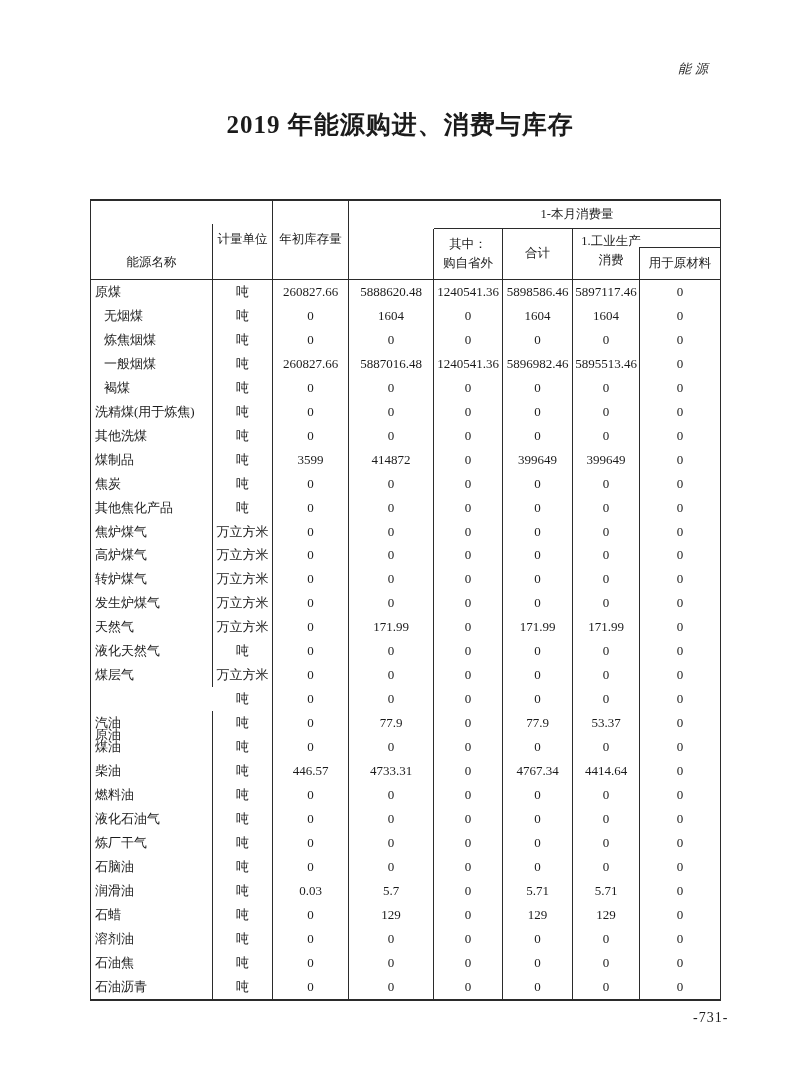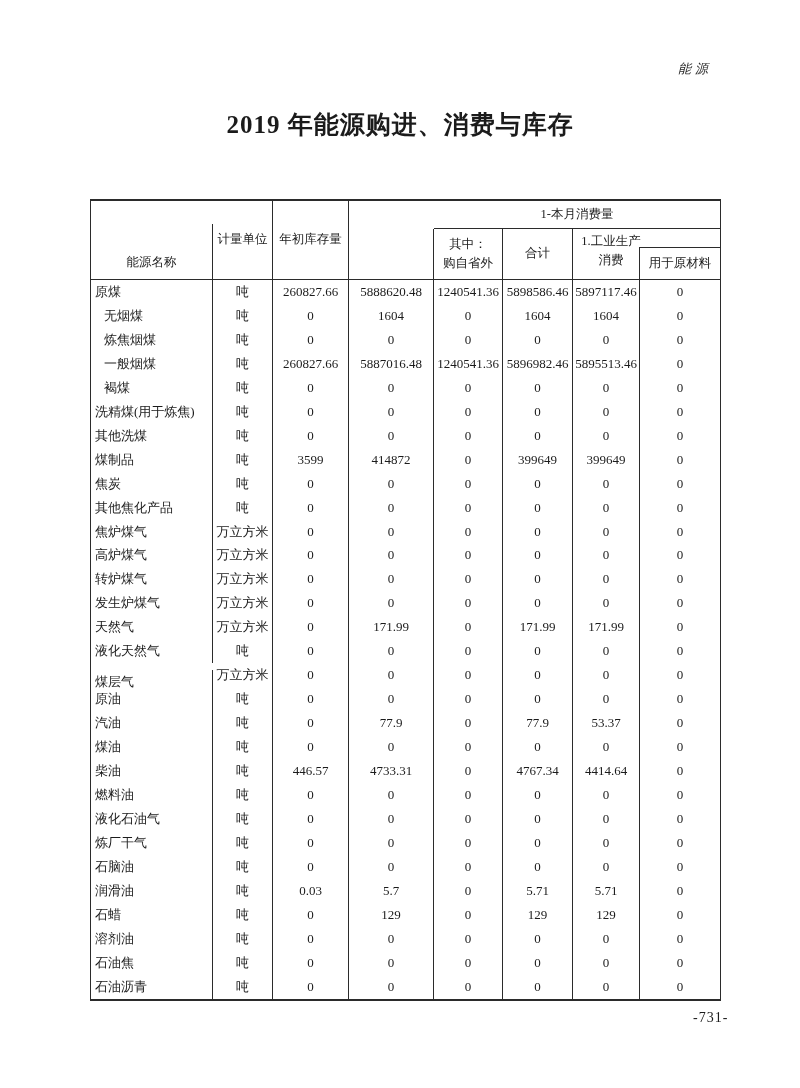--- a/index.html
+++ b/index.html
@@ -236,31 +236,31 @@
           <div class="td c-name" style="width: 122px;">液化天然气</div>
           <div class="td c-unit" style="width: 60px;">吨</div>
           <div class="td" style="width: 76px;">0</div>
           <div class="td" style="width: 85px;">0</div>
           <div class="td" style="width: 69px;">0</div>
           <div class="td" style="width: 70px;">0</div>
           <div class="td" style="width: 67px;">0</div>
           <div class="td c-last" style="width: 80px;">0</div>
         </div>
         <div class="trow">
-          <div class="td c-name" style="width: 122px; margin-top: 7px;">煤层气</div>
-          <div class="td c-unit" style="width: 60px;">万立方米</div>
-          <div class="td" style="width: 76px;">0</div>
-          <div class="td" style="width: 85px;">0</div>
-          <div class="td" style="width: 69px;">0</div>
-          <div class="td" style="width: 70px;">0</div>
-          <div class="td" style="width: 67px;">0</div>
-          <div class="td c-last" style="width: 80px;">0</div>
-        </div>
-        <div class="trow">
-          <div class="td c-name" style="width: 122px;">原油</div>
+          <div class="td c-name" style="width: 122px;">煤层气</div>
+          <div class="td c-unit" style="width: 60px;">万立方米</div>
+          <div class="td" style="width: 76px;">0</div>
+          <div class="td" style="width: 85px;">0</div>
+          <div class="td" style="width: 69px;">0</div>
+          <div class="td" style="width: 70px;">0</div>
+          <div class="td" style="width: 67px;">0</div>
+          <div class="td c-last" style="width: 80px;">0</div>
+        </div>
+        <div class="trow">
+          <div class="td c-name" style="width: 122px; margin-top: 36px;">原油</div>
           <div class="td c-unit" style="width: 60px;">吨</div>
           <div class="td" style="width: 76px;">0</div>
           <div class="td" style="width: 85px;">0</div>
           <div class="td" style="width: 69px;">0</div>
           <div class="td" style="width: 70px;">0</div>
           <div class="td" style="width: 67px;">0</div>
           <div class="td c-last" style="width: 80px;">0</div>
         </div>
         <div class="trow">
           <div class="td c-name" style="width: 122px;">汽油</div>

